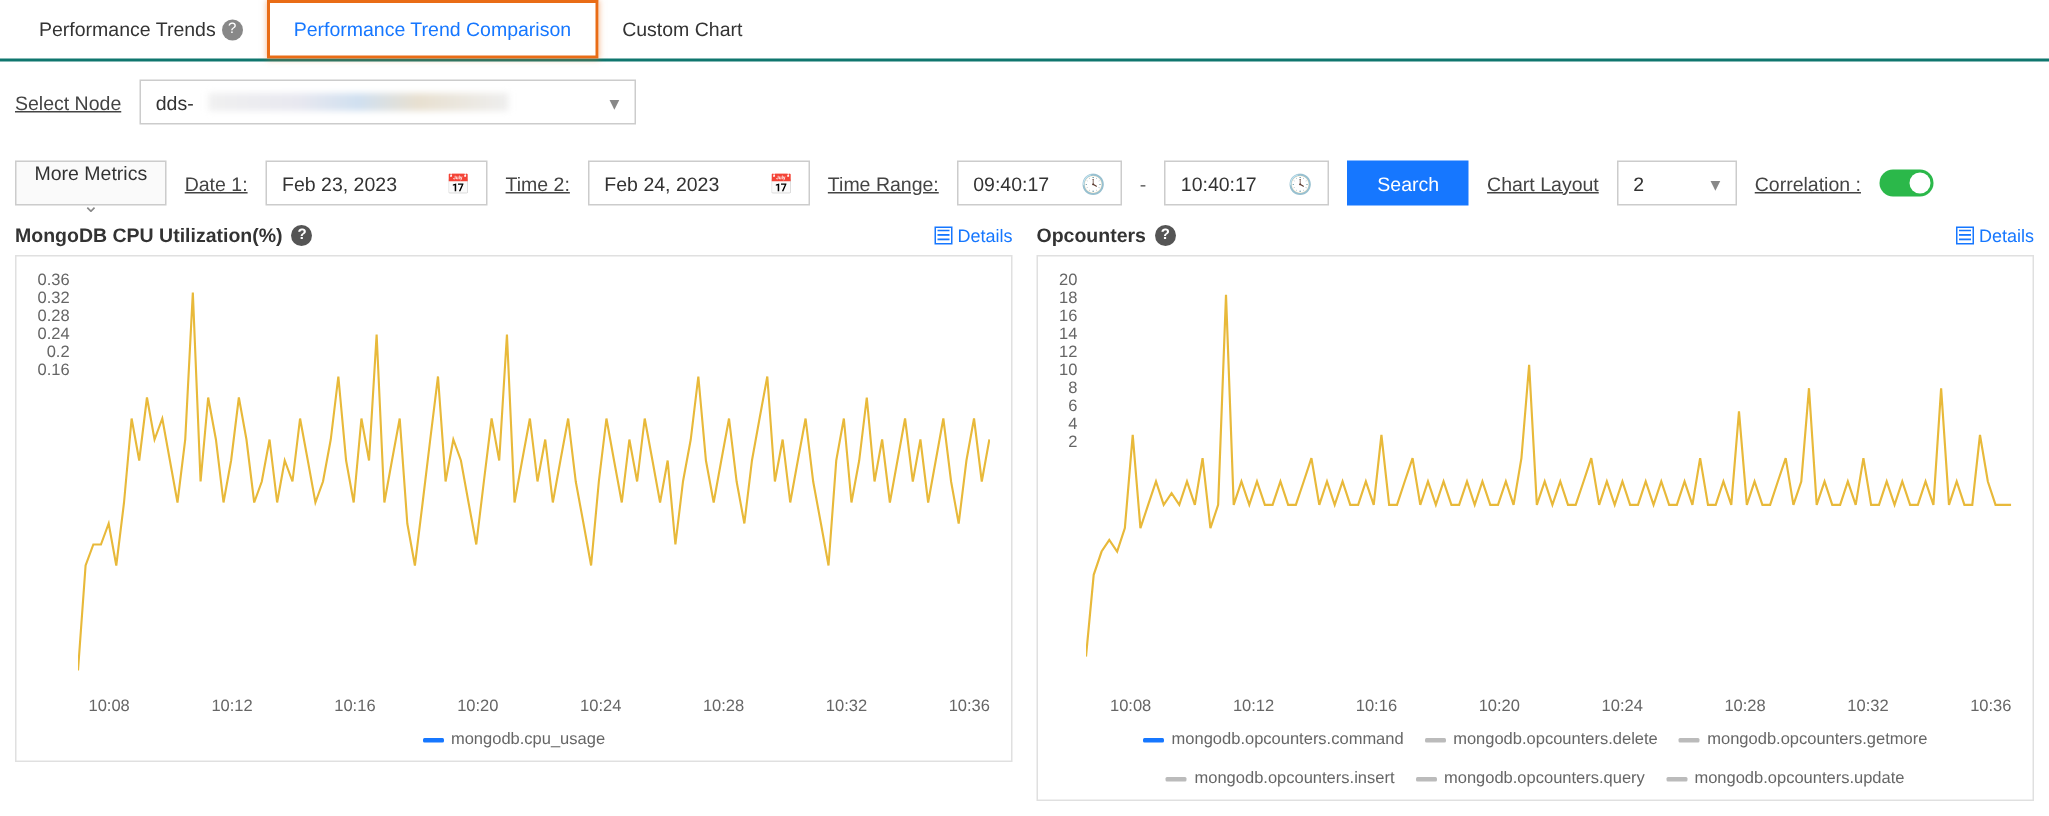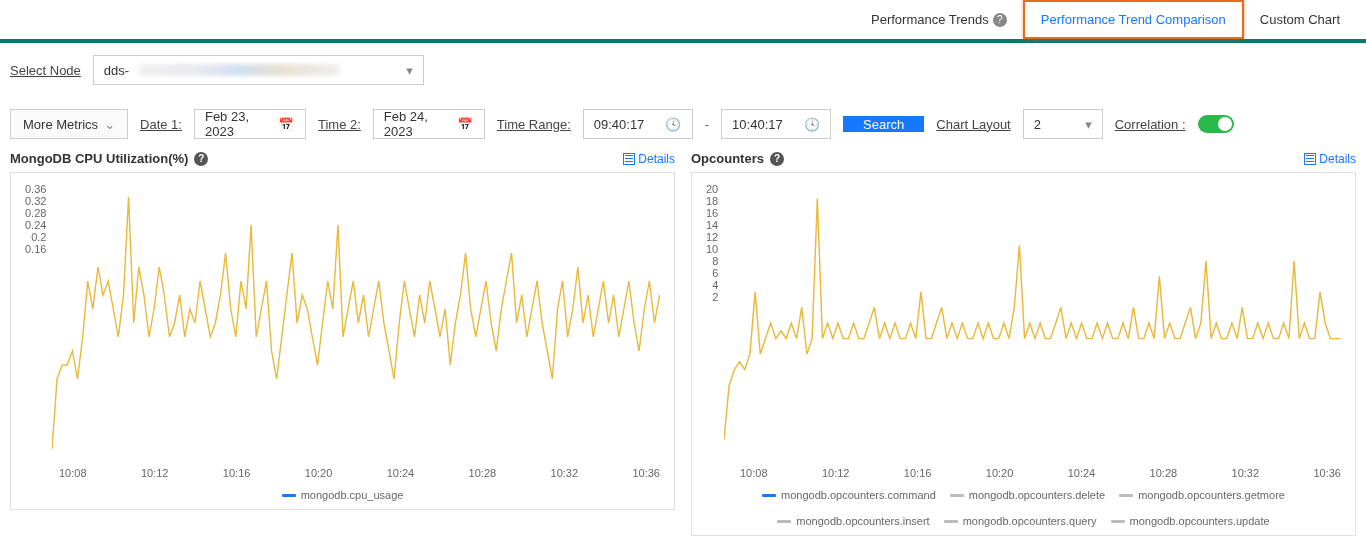--- a/index.html
+++ b/index.html
@@ -1,31 +1,31 @@
 <!DOCTYPE html>
 <html><head>
 <meta charset="utf-8">
 <style>
   * { box-sizing: border-box; margin: 0; padding: 0; }
   body { font-family: -apple-system, BlinkMacSystemFont, "Segoe UI", Arial, sans-serif; font-size: 13px; color: #333; background: #fff; width: 1366px; }
-  .tabs { display: flex; border-bottom: 4px solid #0f766e; padding: 0 10px; justify-content: flex-end; }
+  .tabs { display: flex; border-bottom: 2px solid #0f766e; padding: 0 10px; }
   .tab { padding: 10px 16px; cursor: pointer; display: flex; align-items: center; gap: 4px; color: #333; }
   .tab.active { color: #1677ff; border-bottom: 2px solid #1677ff; }
   .tab.highlighted { border: 2px solid #e96c16; box-shadow: 0 0 4px rgba(233,108,22,0.5); }
   .help-icon { width: 14px; height: 14px; border-radius: 50%; background: #888; color: #fff; display: inline-flex; align-items: center; justify-content: center; font-size: 10px; }
   .help-icon.dark { background: #555; }
   .node-row, .control-row { display: flex; align-items: center; gap: 12px; padding: 12px 10px; flex-wrap: wrap; }
   .label { color: #444; text-decoration: underline; }
   .select, .input { height: 30px; border: 1px solid #ccc; background: #fff; display: inline-flex; align-items: center; padding: 0 10px; gap: 6px; cursor: pointer; position: relative; }
   .select::after { content: "▾"; color: #888; margin-left: auto; }
   .node-select { width: 331px; }
   .node-blur { display:inline-block; width:200px; height:12px; background: linear-gradient(90deg,#f0f0f0 0%,#e8e8f0 30%,#d0e0f0 50%,#e8e0d0 70%,#eee 100%); filter: blur(2px); margin-left:4px; }
-  .btn-sel { height: 30px; border: 1px solid #ccc; background: #fafafa; padding: 0 12px; display: inline-flex; align-items: center; gap: 6px; cursor: pointer; }
-  .btn-primary { height: 16px; background: #1677ff; color: #fff; padding: 0 20px; display: inline-flex; align-items: center; cursor: pointer; border: none; }
-  .date-input, .time-input { width: 112px; justify-content: space-between; }
+  .btn-sel { height: 30px; border: 1px solid #ccc; background: #fafafa; padding: 0 12px; display: inline-flex; align-items: center; gap: 6px; cursor: pointer; flex-direction: column; }
+  .btn-primary { height: 30px; background: #1677ff; color: #fff; padding: 0 20px; display: inline-flex; align-items: center; cursor: pointer; border: none; }
+  .date-input, .time-input { width: 148px; justify-content: space-between; }
   .time-input { width: 110px; }
   .icon-slot { color: #888; font-size: 13px; }
   .dash { color: #666; }
   .toggle { width: 36px; height: 18px; border-radius: 9px; background: #2bb84a; position: relative; cursor: pointer; }
   .toggle::after { content: ""; position: absolute; right: 2px; top: 2px; width: 14px; height: 14px; border-radius: 50%; background: #fff; }
   .charts-row { display: flex; gap: 16px; padding: 0 10px 12px 10px; }
   .chart-panel { flex: 1; }
   .chart-head { display: flex; align-items: center; gap: 6px; font-weight: 700; margin-bottom: 6px; }
   .chart-head .spacer { flex: 1; }
   .details-link { color: #1677ff; display: inline-flex; align-items: center; gap: 3px; cursor: pointer; font-size: 12px; font-weight: 400; }

